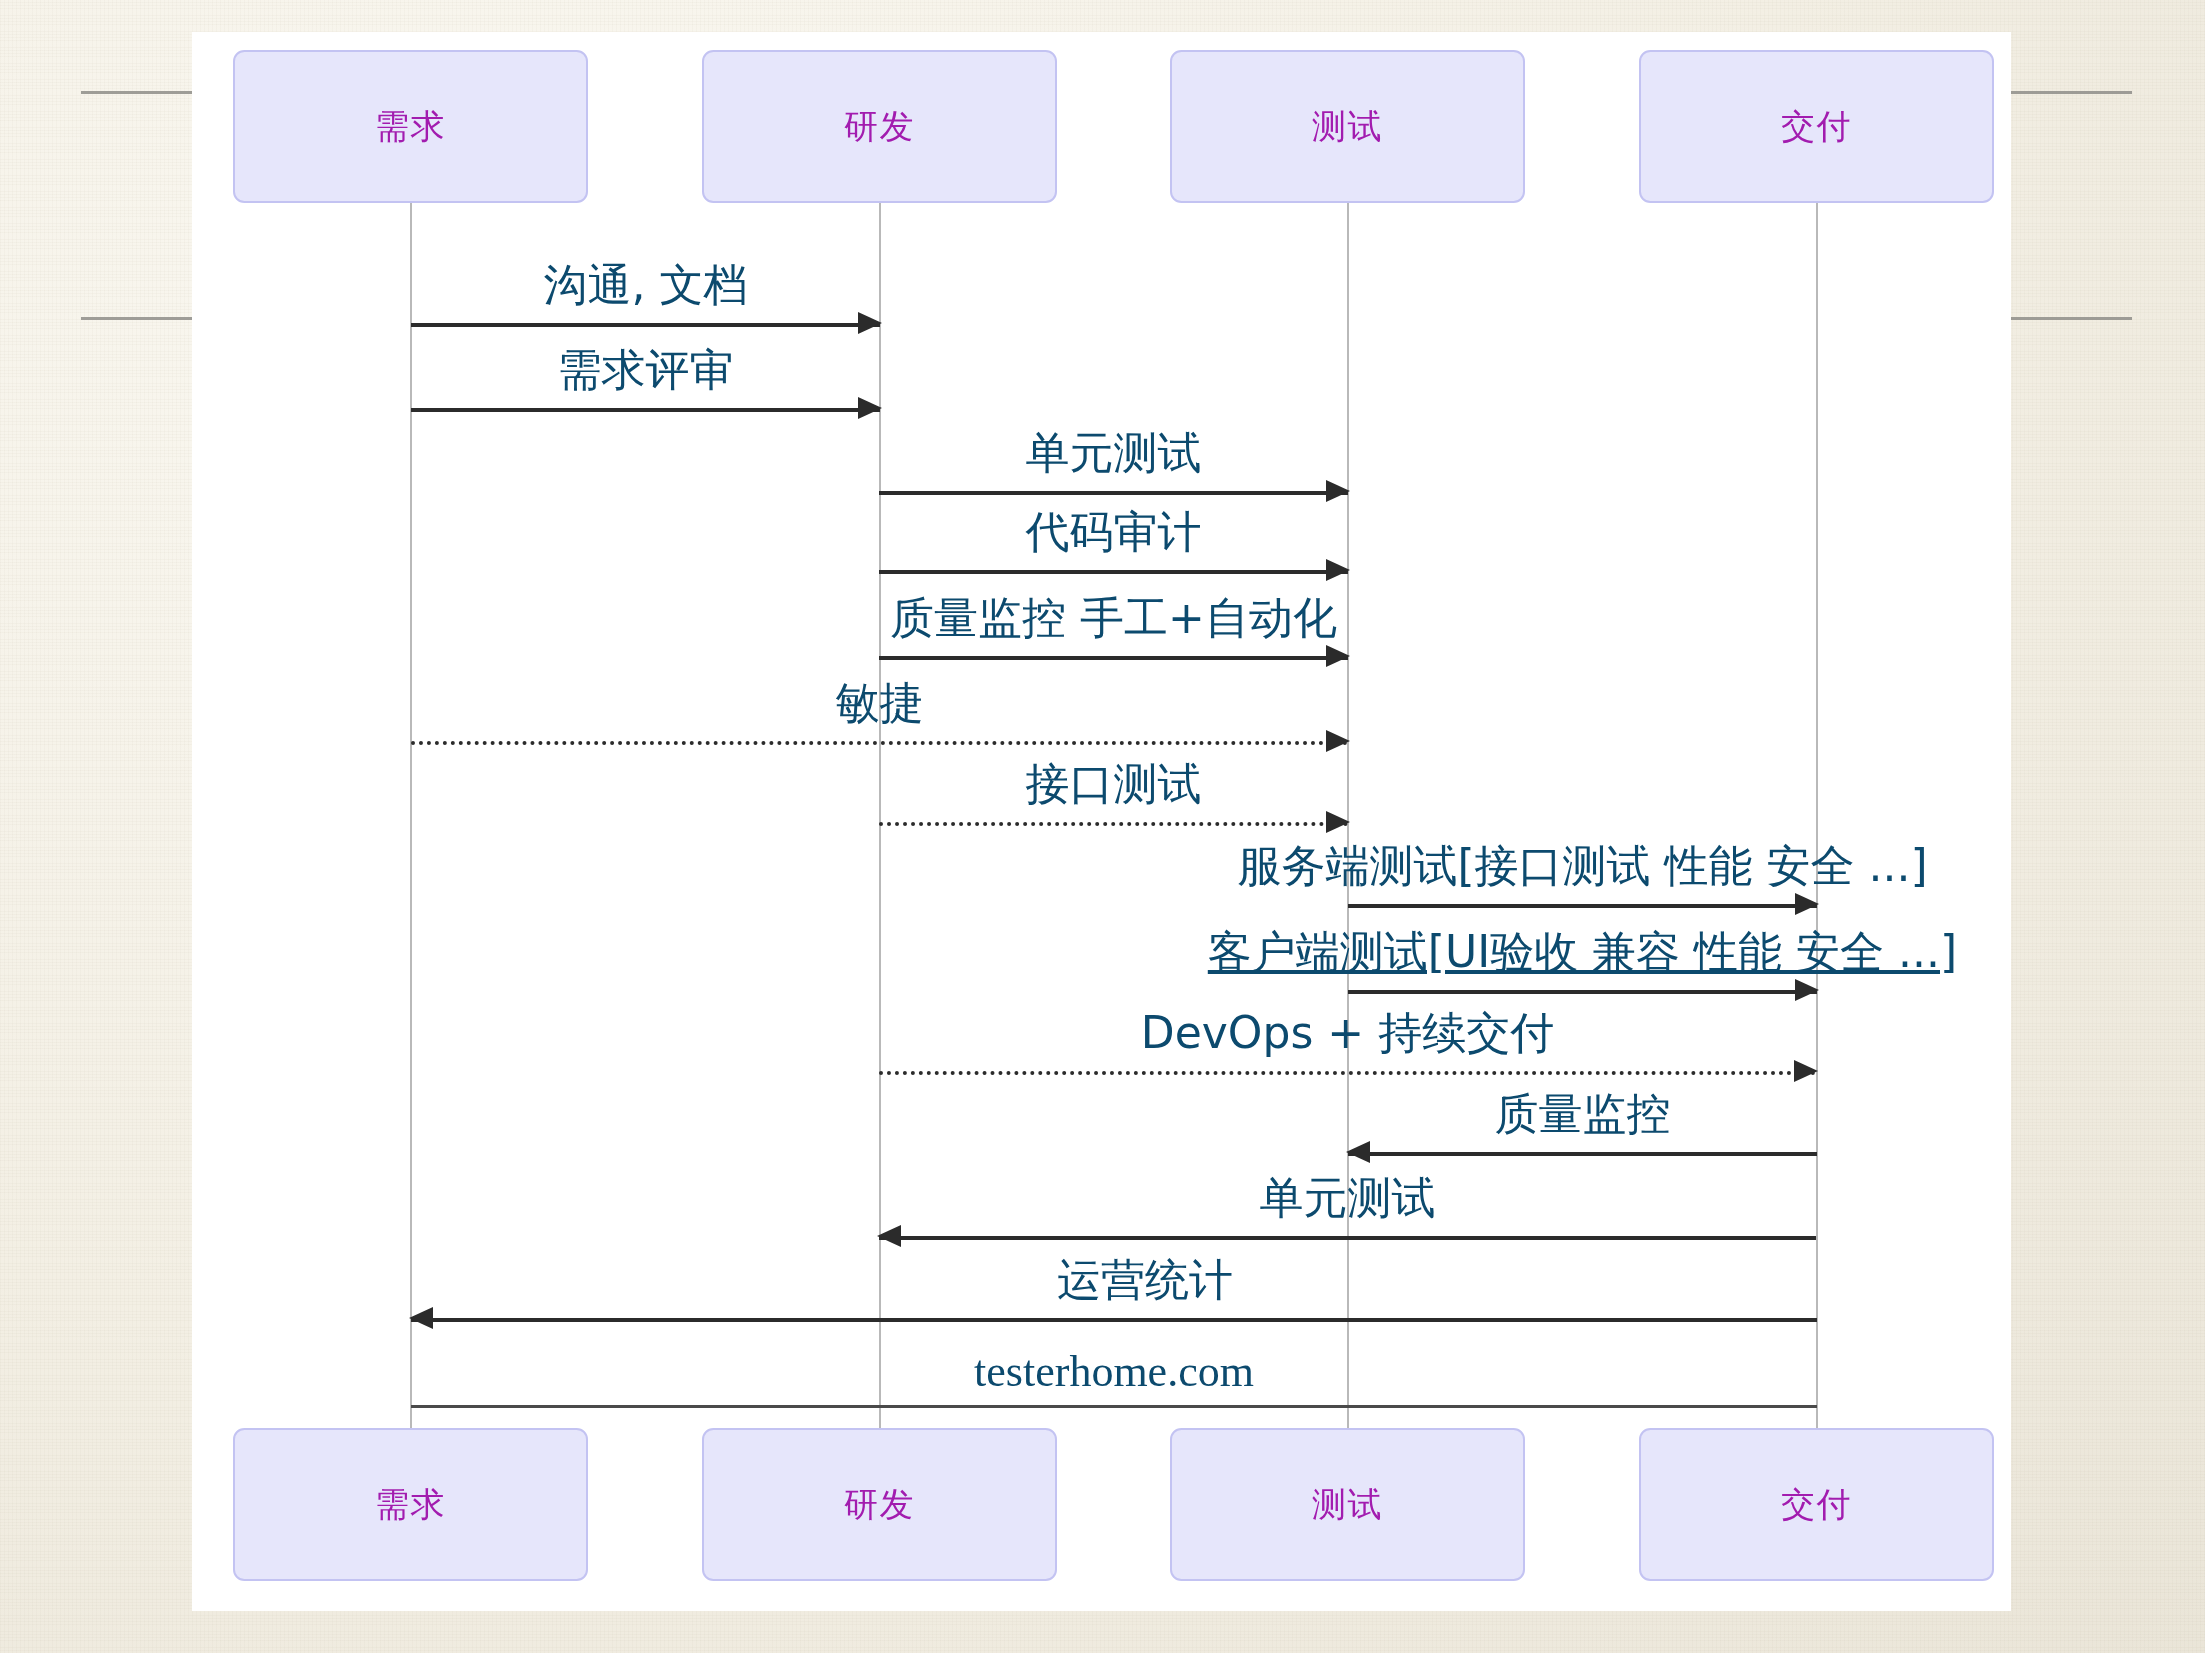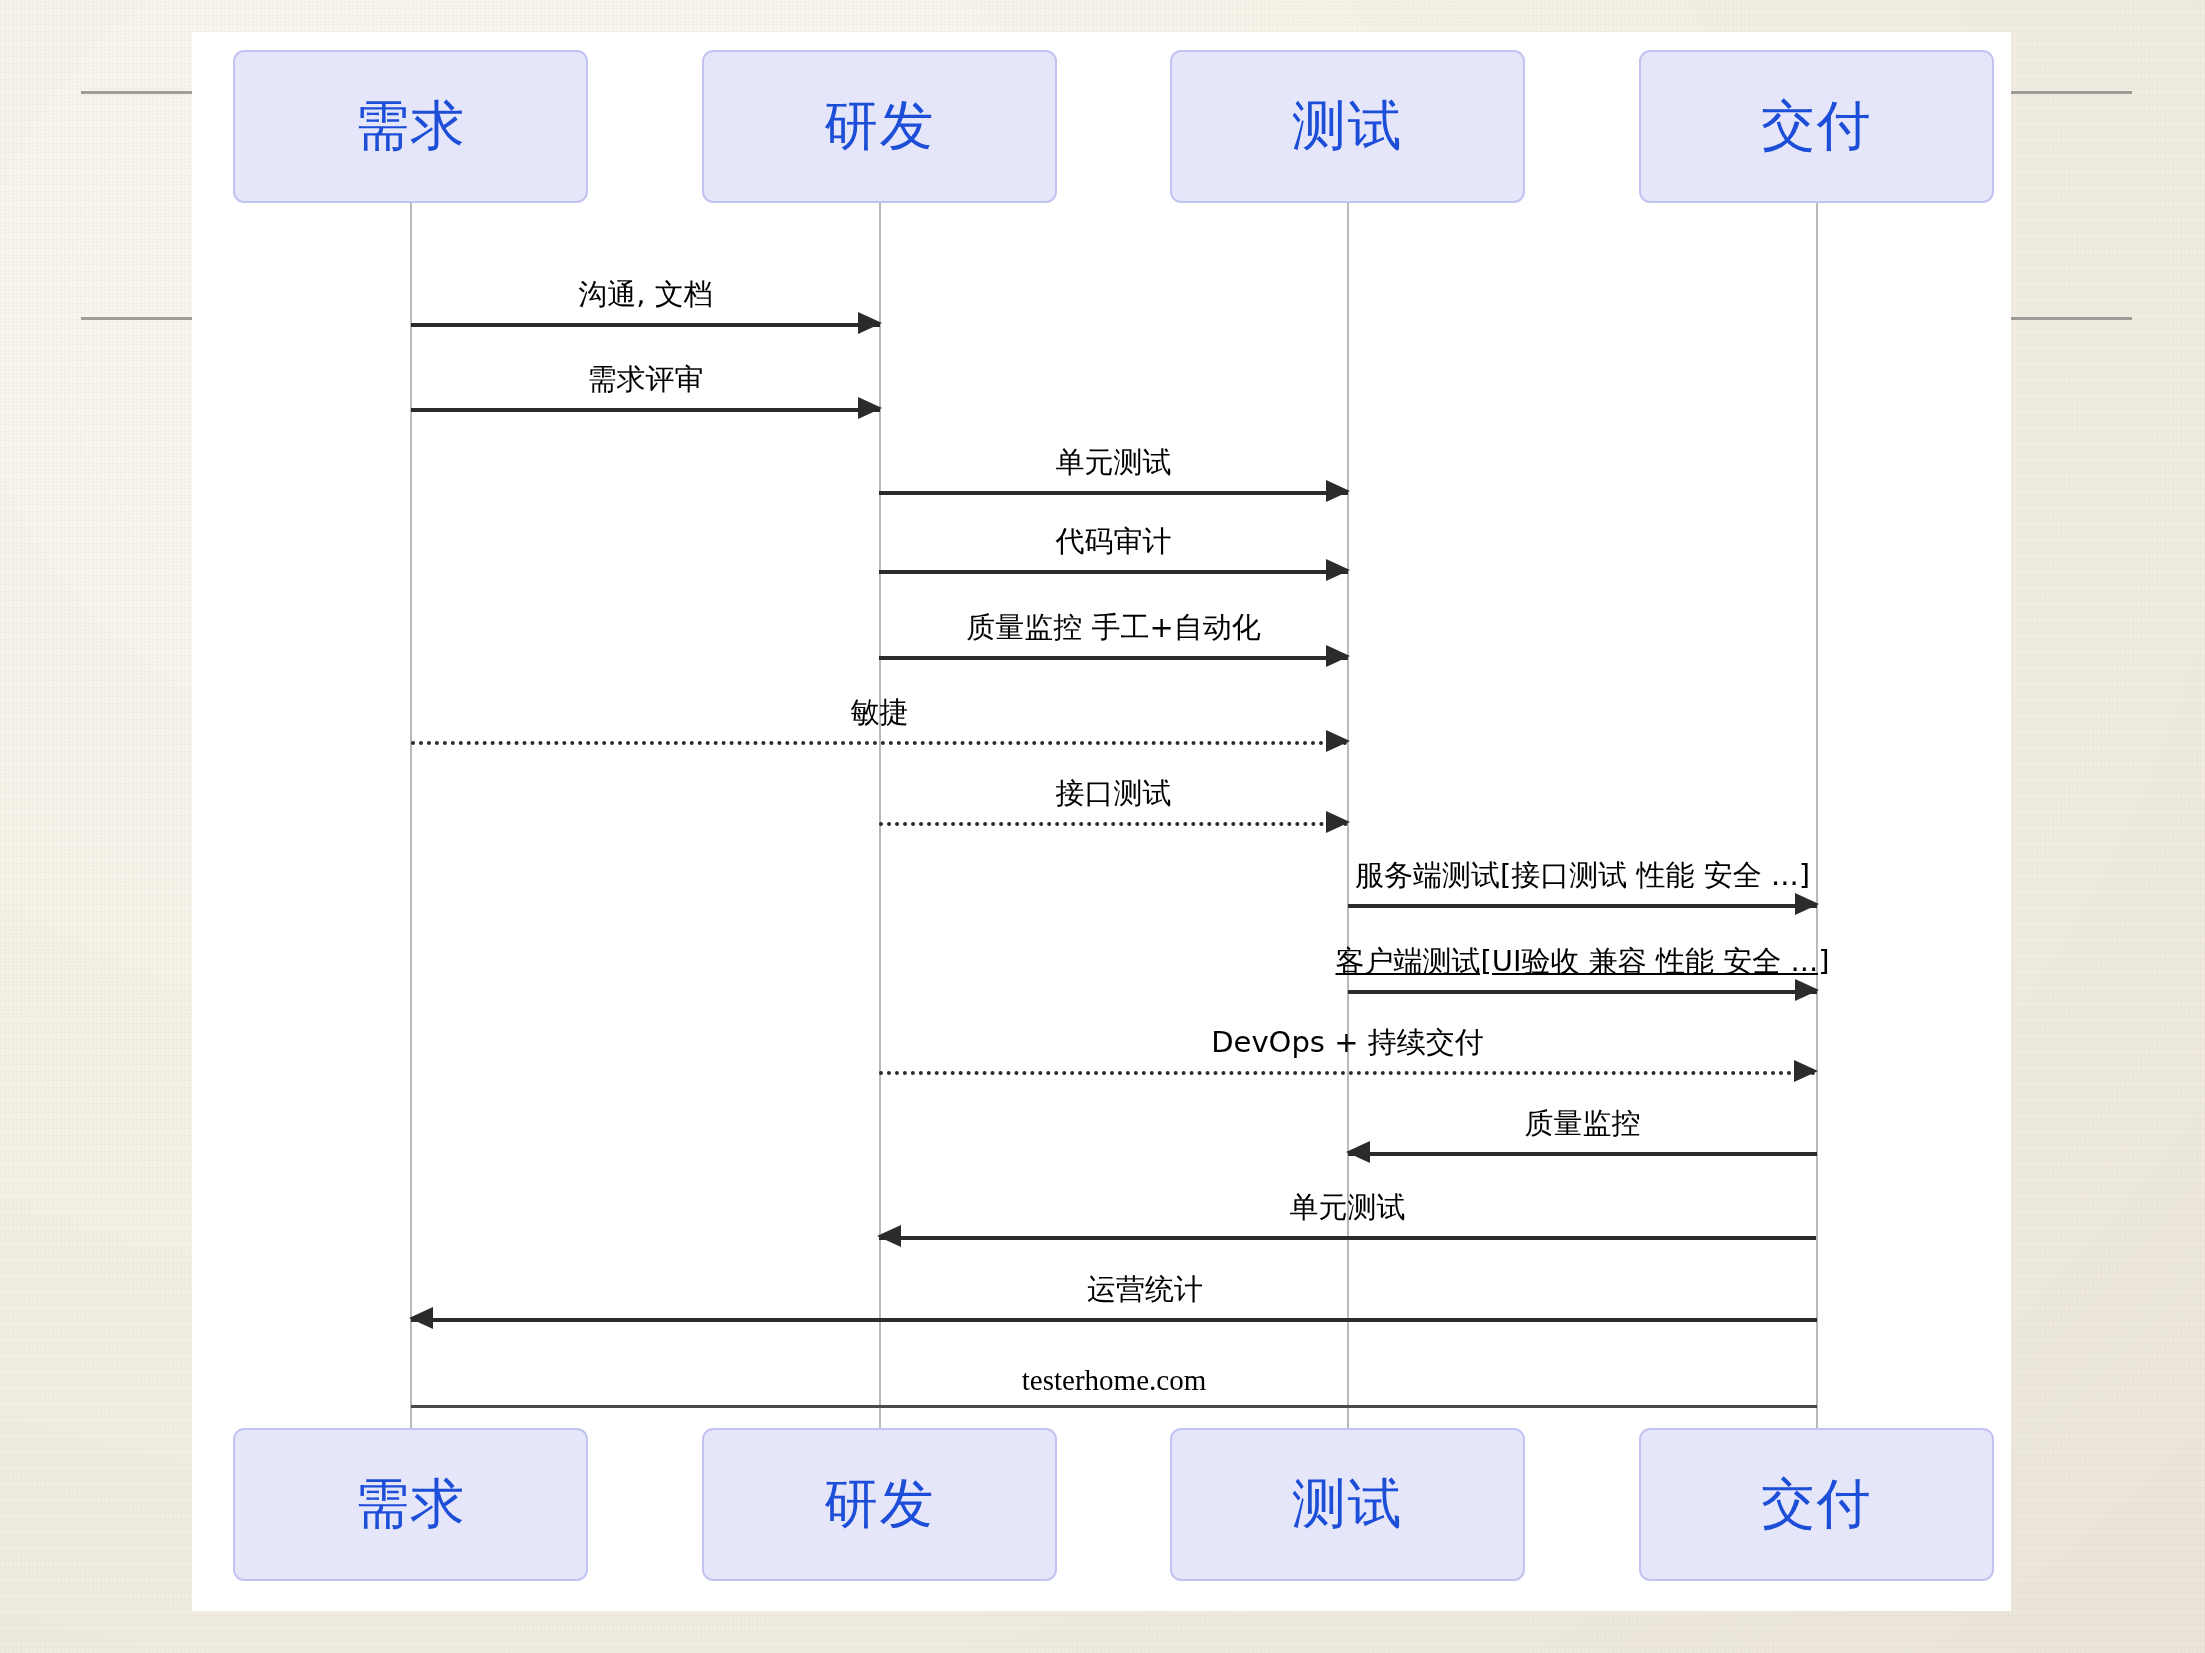--- a/index.html
+++ b/index.html
@@ -51,22 +51,22 @@
     height: 153px;
     background: #e6e6fb;
     border: 2.4px solid #c3c3f2;
     border-radius: 11.3px;
     box-sizing: border-box;
     display: flex;
     align-items: center;
     justify-content: center;
   }
   .participant-label {
-    font-size: 54px;
-    color: #1d4ed8;
+    font-size: 34px;
+    color: #a21caf;
     font-family: "DejaVu Sans", "Liberation Sans", sans-serif;
     font-weight: 500;
     letter-spacing: 1.6px;
   }
 
   
   .lifeline {
     position: absolute;
     width: 2.4px;
     background: #b9b9b9;
@@ -87,22 +87,22 @@
   .msg-line.dotted {
     border-top: 4.8px dotted #2b2b2b;
   }
   .msg-line.thin {
     border-top: 3.2px solid #4a4a4a;
   }
   .msg-label {
     position: absolute;
     bottom: 8px;
     white-space: nowrap;
-    font-size: 29px;
-    color: #000000;
+    font-size: 44px;
+    color: #0c4a6e;
     font-family: "DejaVu Sans", "Liberation Sans", sans-serif;
   }
   .msg-label.serif {
     font-family: "Liberation Serif", "DejaVu Serif", serif;
   }
   .arrowhead {
     position: absolute;
     top: -11.3px;
     width: 0;
     height: 0;

